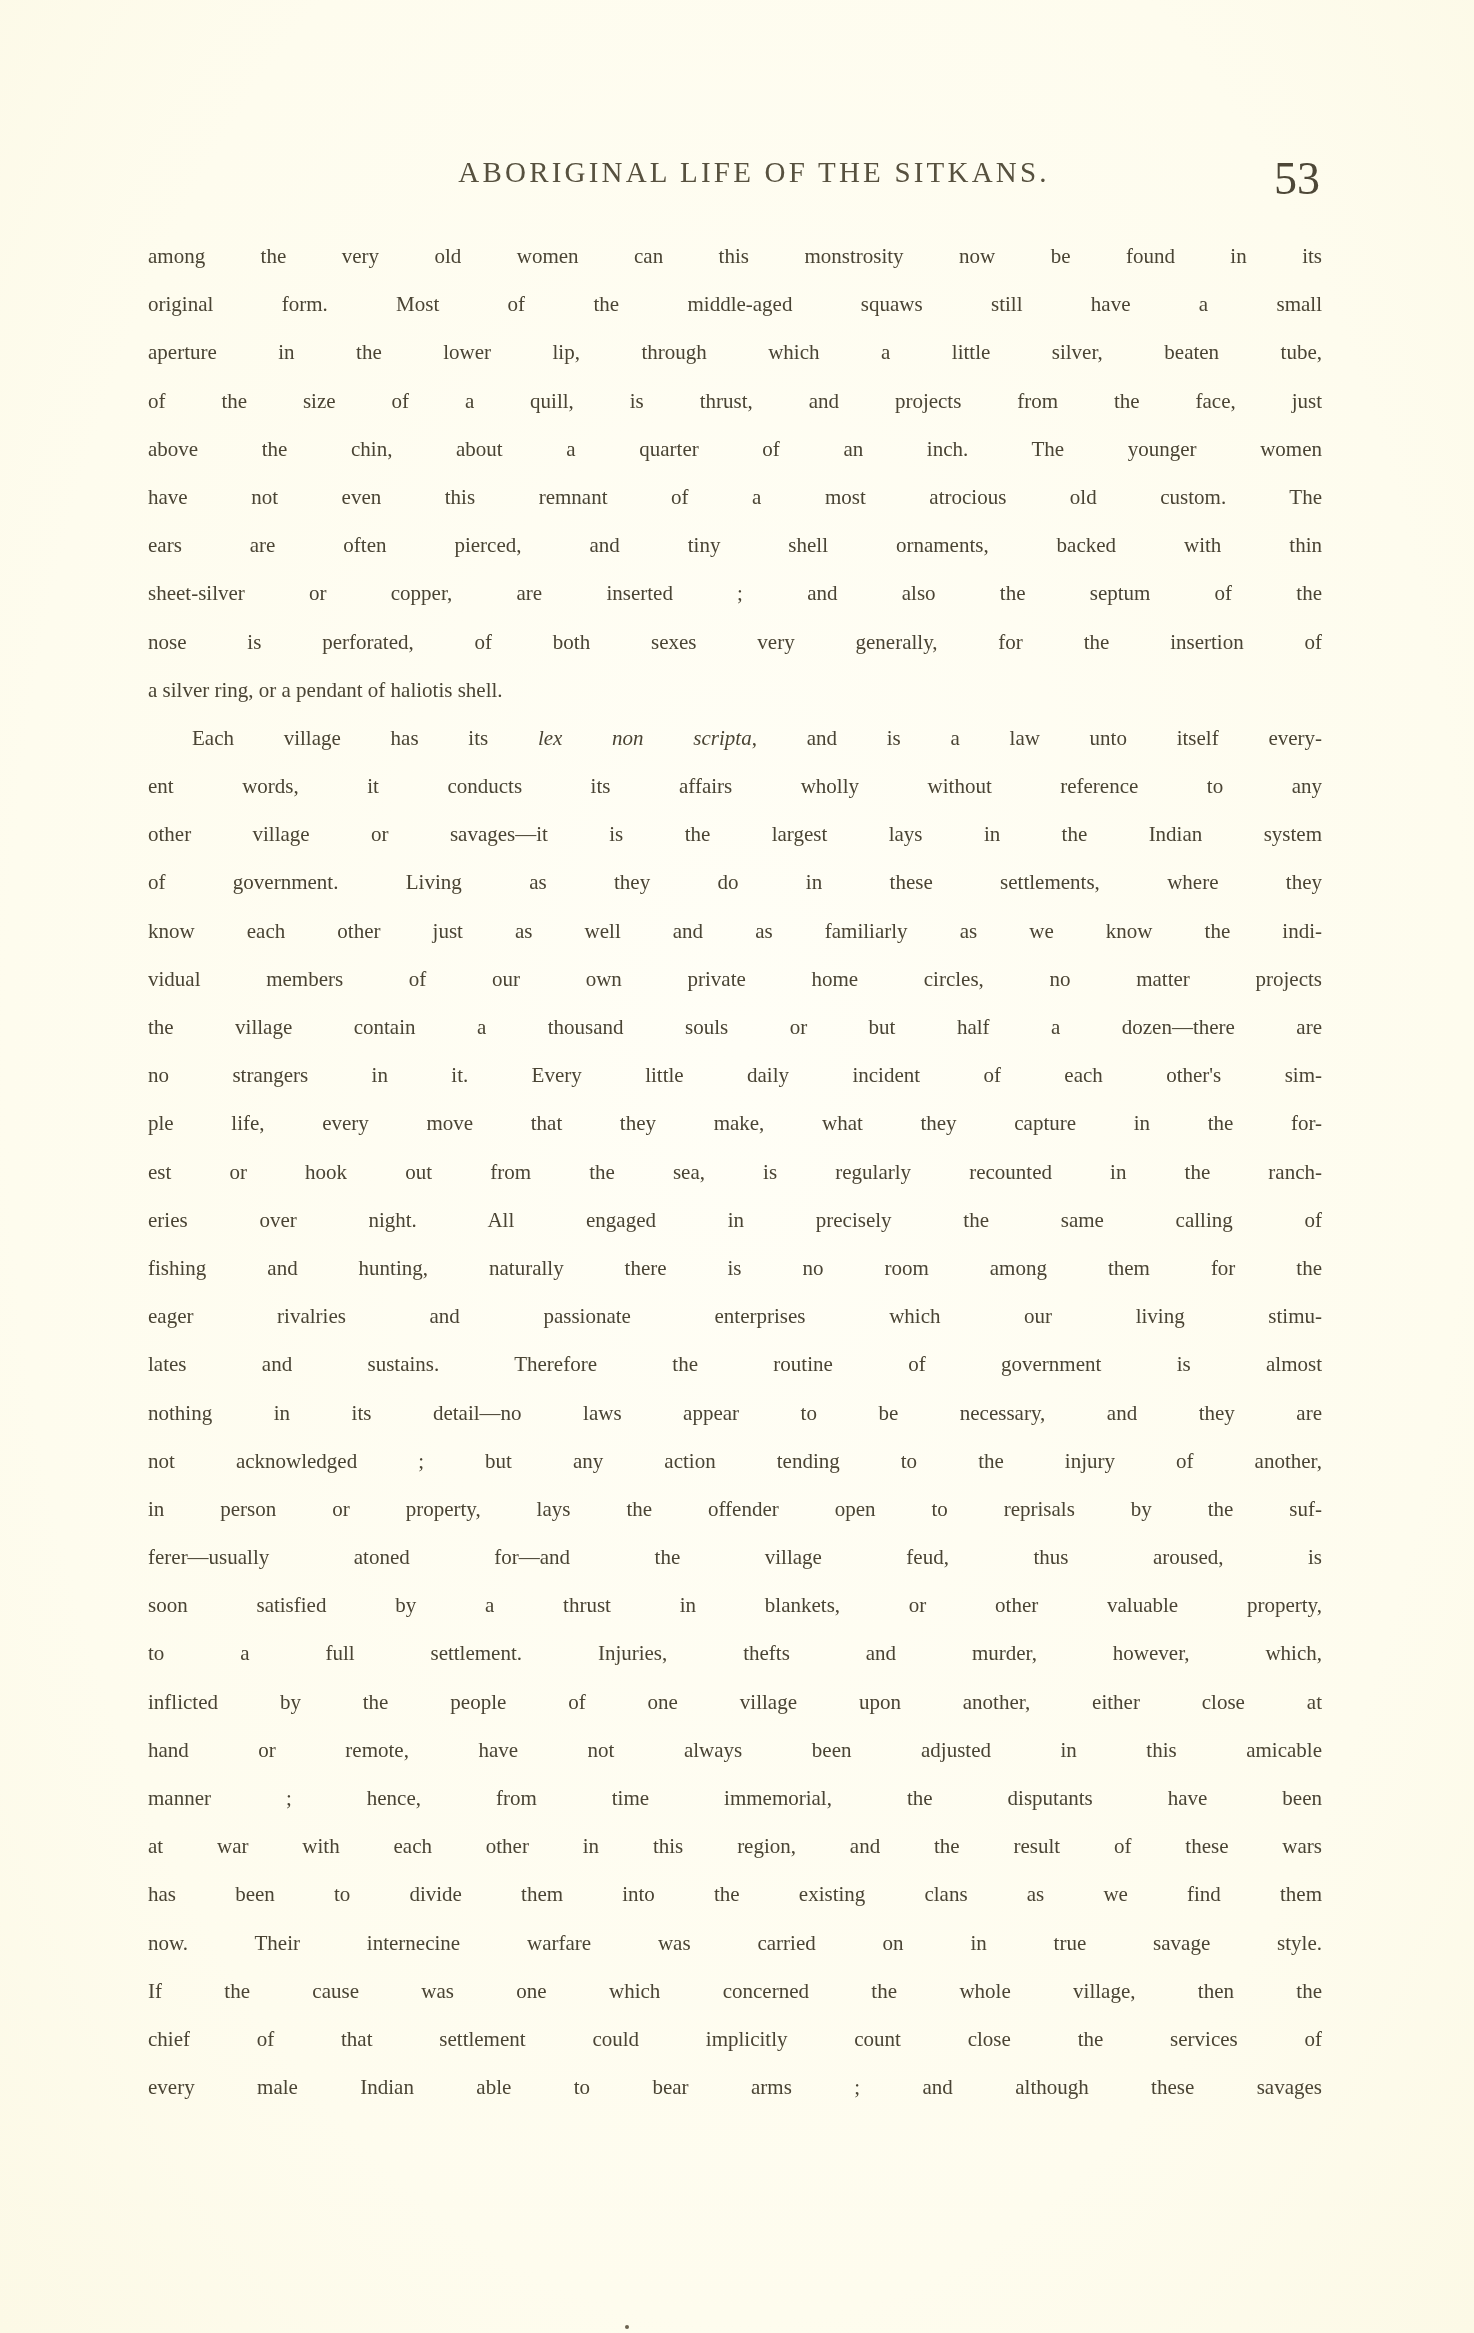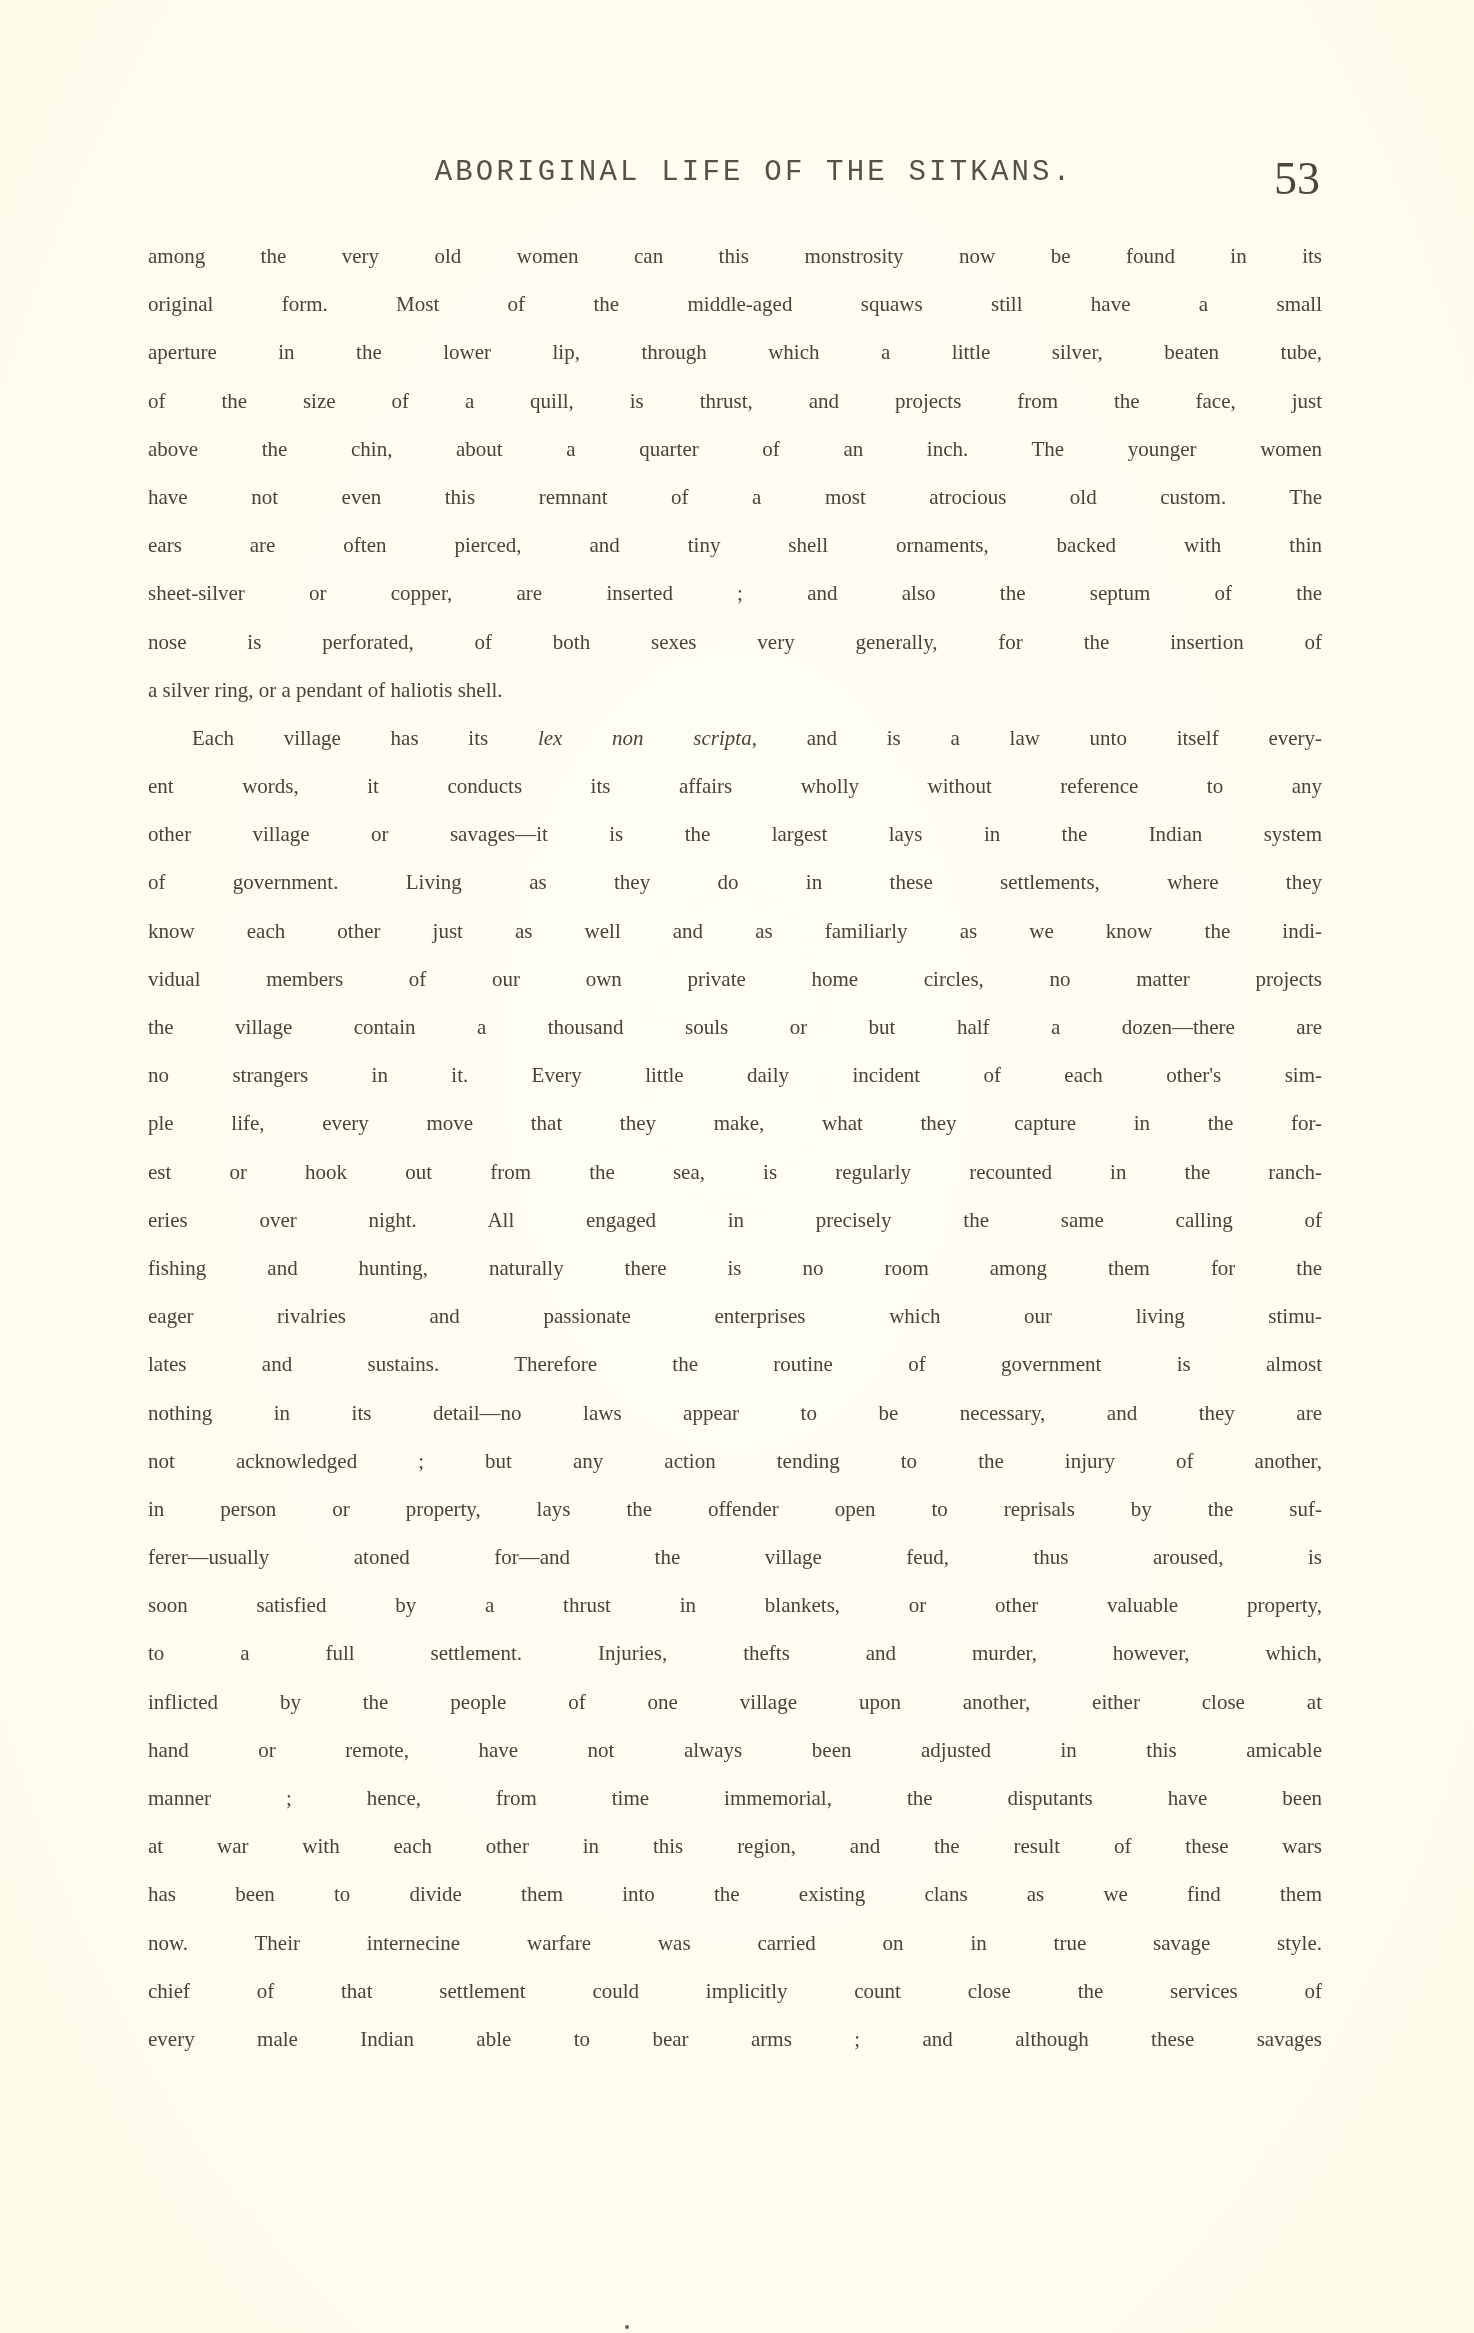--- a/index.html
+++ b/index.html
@@ -28,21 +28,21 @@
     left: 148px;
     width: 1172px;
     height: 48px;
   }
   .running-title {
     position: absolute;
     left: 0;
     right: 0;
     text-align: center;
     top: 6px;
-    font-family: Liberation Mono, monospace;
+    font-family: Liberation Serif, serif;
     font-size: 29px;
     letter-spacing: 3.2px;
     color: #57513f;
     padding-left: 40px;
   }
   .page-number {
     position: absolute;
     right: 0;
     top: 2px;
     font-family: "Liberation Serif", "DejaVu Serif", serif;
@@ -131,19 +131,20 @@
       <span class="line">in person or property, lays the offender open to reprisals by the suf-</span>
       <span class="line">ferer—usually atoned for—and the village feud, thus aroused, is</span>
       <span class="line">soon satisfied by a thrust in blankets, or other valuable property,</span>
       <span class="line">to a full settlement.  Injuries, thefts and murder, however, which,</span>
       <span class="line">inflicted by the people of one village upon another, either close at</span>
       <span class="line">hand or remote, have not always been adjusted in this amicable</span>
       <span class="line">manner ; hence, from time immemorial, the disputants have been</span>
       <span class="line">at war with each other in this region, and the result of these wars</span>
       <span class="line">has been to divide them into the existing clans as we find them</span>
       <span class="line">now.  Their internecine warfare was carried on in true savage style.</span>
+      <span class="line">If the cause was one which concerned the whole village, then the</span>
       <span class="line">chief of that settlement could implicitly count close the services of</span>
       <span class="line">every male Indian able to bear arms ; and although these savages</span>
     </div>
   </div>
 
   <div class="speck"></div>
 </div>
 
 </body></html>

